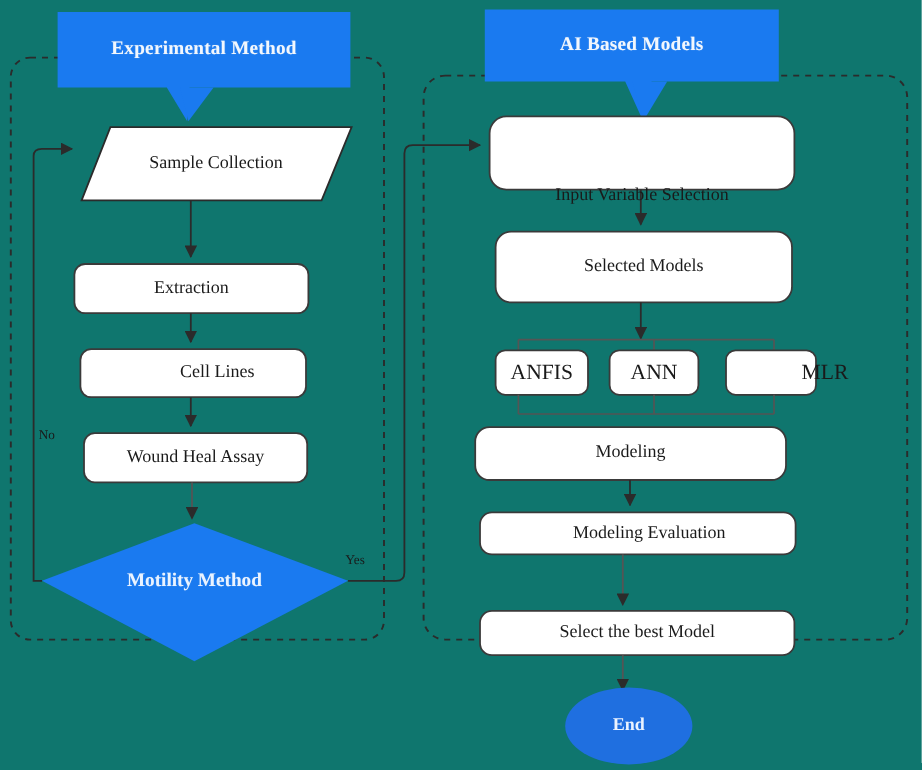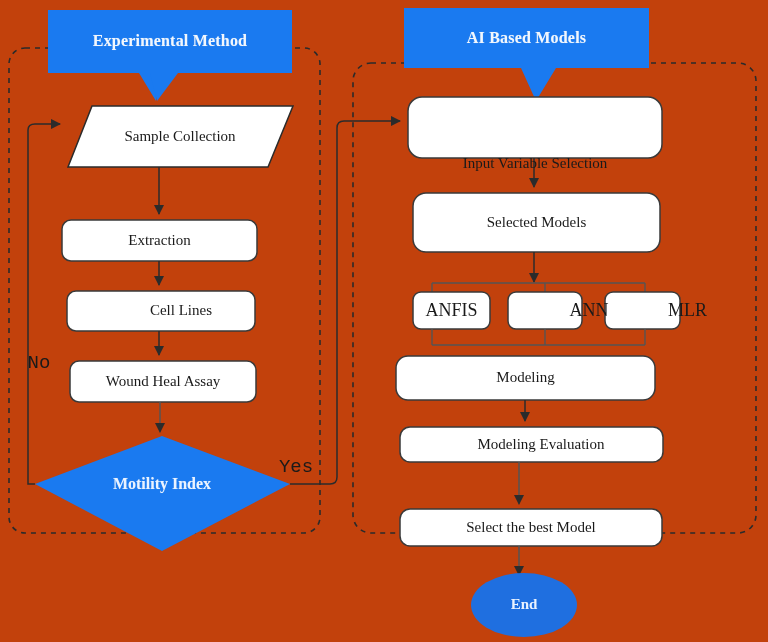--- a/index.html
+++ b/index.html
@@ -1,20 +1,20 @@
 <!DOCTYPE html>
 <html><head>
 <meta charset="utf-8">
 <style>
   html,body{margin:0;padding:0;background:#ffffff;}
   body{
     font-family:"Liberation Serif", serif;
     width:768px;height:642px;overflow:hidden;
   }
-  #stage{position:relative;width:768px;height:642px;background:#c2410c;}
+  #stage{position:relative;width:768px;height:642px;background:#0f766e;}
   svg#flow{position:absolute;left:0;top:0;width:768px;height:642px;}
 
   .lbl{
     position:absolute;
     display:flex;align-items:center;justify-content:center;
     text-align:center;
     color:#1a1a1a;
     font-family:"Liberation Serif", serif;
     font-size:15px;
     line-height:1.05;
@@ -38,22 +38,22 @@
     text-shadow:0 0 1px rgba(255,255,255,.3);
   }
   .end-lbl{
     color:#eaf3ff;
     font-family:"Liberation Serif", serif;
     font-weight:bold;
     font-size:15px;
   }
   .edge-lbl{
     color:#1a1a1a;
-    font-family:Liberation Mono, monospace;
-    font-size:19px;
+    font-family:Liberation Serif, serif;
+    font-size:11px;
   }
 </style>
 </head>
 <body>
 
 <div id="stage">
 
   <svg id="flow" viewBox="0 0 768 642">
     <defs>
       <marker id="arrow" viewBox="0 0 10 10" refX="9" refY="5" markerWidth="7" markerHeight="7" orient="auto-start-reverse">
@@ -132,33 +132,33 @@
   <div class="lbl banner-lbl" style="left:404px;top:8px;width:245px;height:60px;">AI Based Models</div>
 
   <div class="lbl" style="left:80px;top:106px;width:200px;height:61px;">Sample Collection</div>
 
   <div class="lbl" style="left:62px;top:220px;width:195px;height:41px;">Extraction</div>
 
   <div class="lbl" style="left:67px;top:291px;width:188px;height:40px;padding-left:20px;">Cell Lines</div>
 
   <div class="lbl" style="left:70px;top:361px;width:186px;height:41px;border-radius:19px;">Wound Heal Assay</div>
 
-  <div class="lbl diamond-lbl" style="left:62px;top:466px;width:200px;height:36px;">Motility Index</div>
+  <div class="lbl diamond-lbl" style="left:62px;top:466px;width:200px;height:36px;">Motility Method</div>
 
   <div class="lbl edge-lbl" style="left:22px;top:355px;width:34px;height:18px;">No</div>
 
   <div class="lbl edge-lbl" style="left:276px;top:459px;width:40px;height:18px;">Yes</div>
 
   <div class="lbl" style="left:408px;top:97px;width:254px;height:61px;margin-top:36px;">Input Variable Selection</div>
 
   <div class="lbl" style="left:413px;top:193px;width:247px;height:59px;">Selected Models</div>
 
   <div class="lbl small" style="left:413px;top:292px;width:77px;height:37px;">ANFIS</div>
 
-  <div class="lbl small" style="left:508px;top:292px;width:74px;height:37px;padding-left:44px;">ANN</div>
+  <div class="lbl small" style="left:508px;top:292px;width:74px;height:37px;">ANN</div>
 
   <div class="lbl small" style="left:605px;top:292px;width:75px;height:37px;margin-left:45px;">MLR</div>
 
   <div class="lbl" style="left:396px;top:356px;width:259px;height:44px;">Modeling</div>
 
   <div class="lbl" style="left:400px;top:427px;width:238px;height:35px;padding-left:22px;">Modeling Evaluation</div>
 
   <div class="lbl" style="left:400px;top:509px;width:262px;height:37px;text-align:right;">Select the best Model</div>
 
   <div class="lbl end-lbl" style="left:471px;top:589px;width:106px;height:32px;">End</div>

